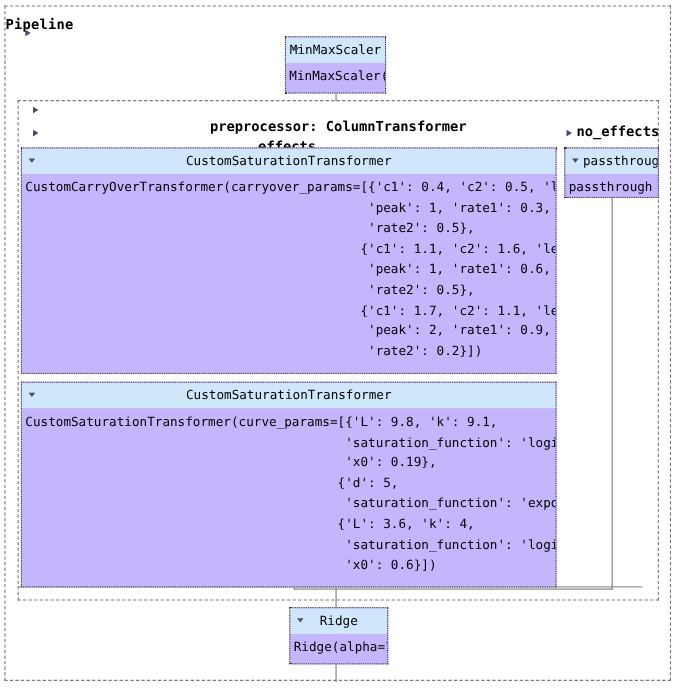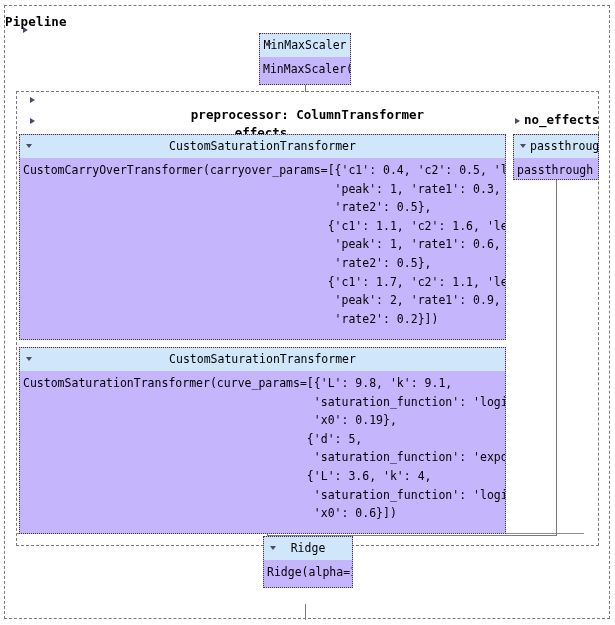--- a/index.html
+++ b/index.html
@@ -204,21 +204,21 @@
 </div>
 
 <div class="vline" style="left:556px; top:180px; height:356px;"></div>
 
 <div class="hline" style="left:267px; top:535px; width:290px;"></div>
 
 <div class="vline" style="left:267px; top:534px; height:2px;"></div>
 
 <div class="vline" style="left:305px; top:535px; height:18px;"></div>
 
-<div class="est-box" style="left:263px; top:536px; width:90px; height:52px;">
+<div class="est-box" style="left:263px; top:552px; width:90px; height:52px;">
   <div class="est-head">
     <span class="tri"></span>
     <span>Ridge</span>
   </div>
   <div class="est-body">Ridge(alpha=1)</div>
 </div>
 
 <div class="vline" style="left:305px; top:604px; height:16px;"></div>
 
 </body></html>

